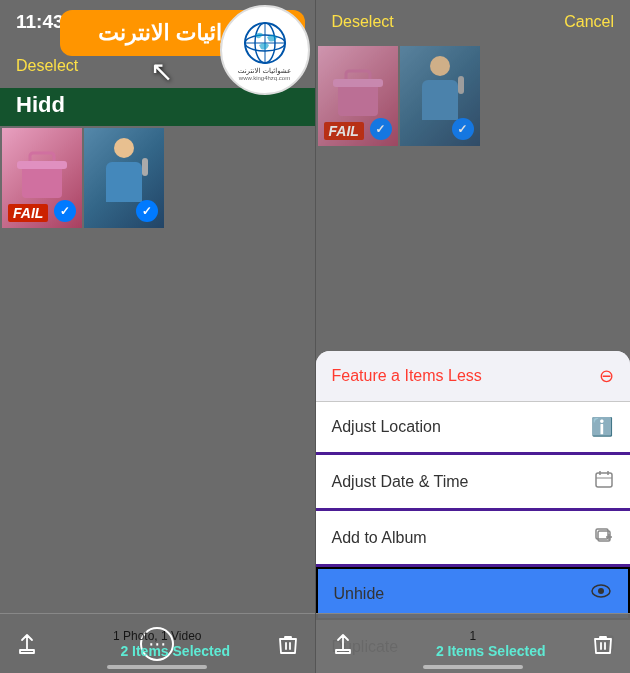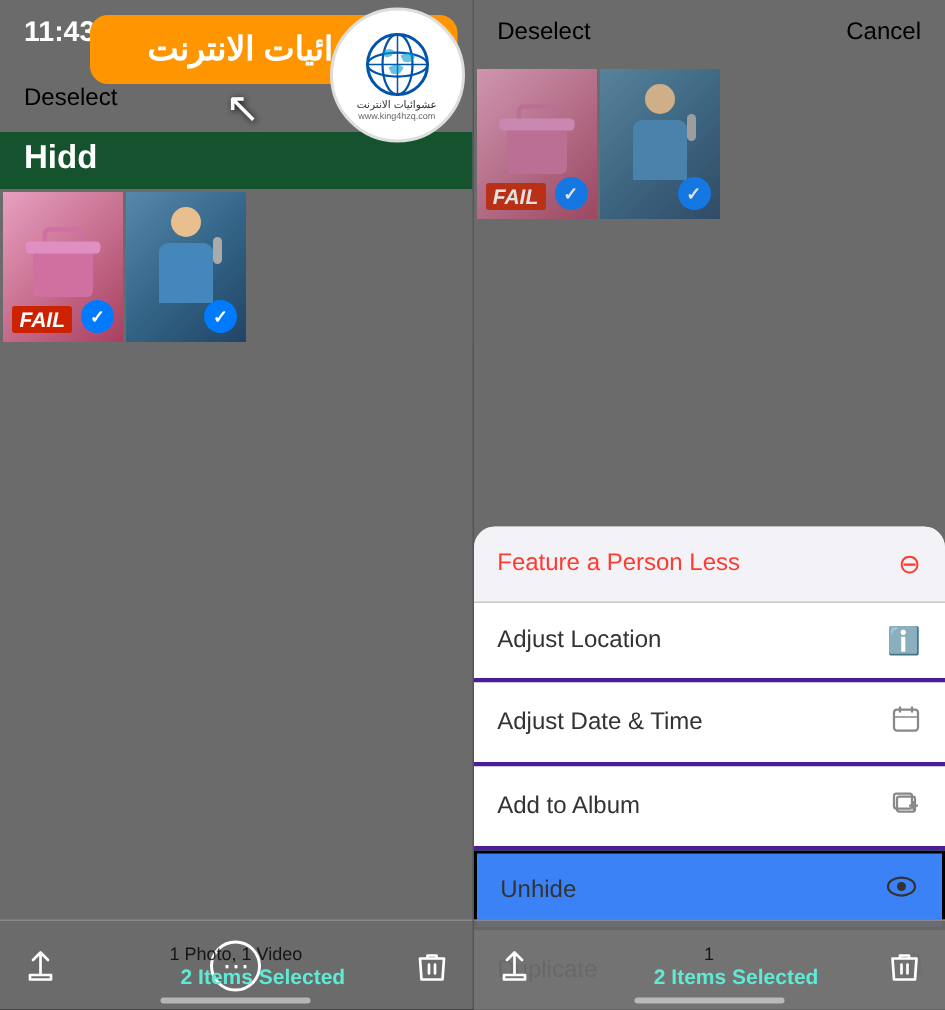--- a/index.html
+++ b/index.html
@@ -56,21 +56,21 @@
     .top-bar {
       height: 44px;
       display: flex;
       align-items: center;
       justify-content: space-between;
       padding: 0 16px;
       background: #6b6b6b;
     }
 
     .top-bar-btn {
-      color: #000000;
+      color: #fde047;
       font-size: 16px;
       background: none;
       border: none;
       cursor: pointer;
     }
 
     
     .hidden-label {
       color: #fff;
       font-size: 22px;
@@ -519,21 +519,21 @@
         </div>
       </div>
       <div class="check-badge"></div>
     </div>
   </div>
 
   <div class="context-menu-overlay">
     <div class="context-menu">
 
       <div class="menu-item feature-person">
-        <span class="menu-item-text red">Feature a Person Less</span>
+        <span class="menu-item-text red">Feature a Items Less</span>
         <span class="menu-item-icon red">⊖</span>
       </div>
 
       <div class="menu-item">
         <span class="menu-item-text">Adjust Location</span>
         <span class="menu-item-icon">ℹ️</span>
       </div>
 
       <div class="menu-item">
         <span class="menu-item-text">Adjust Date &amp; Time</span>

